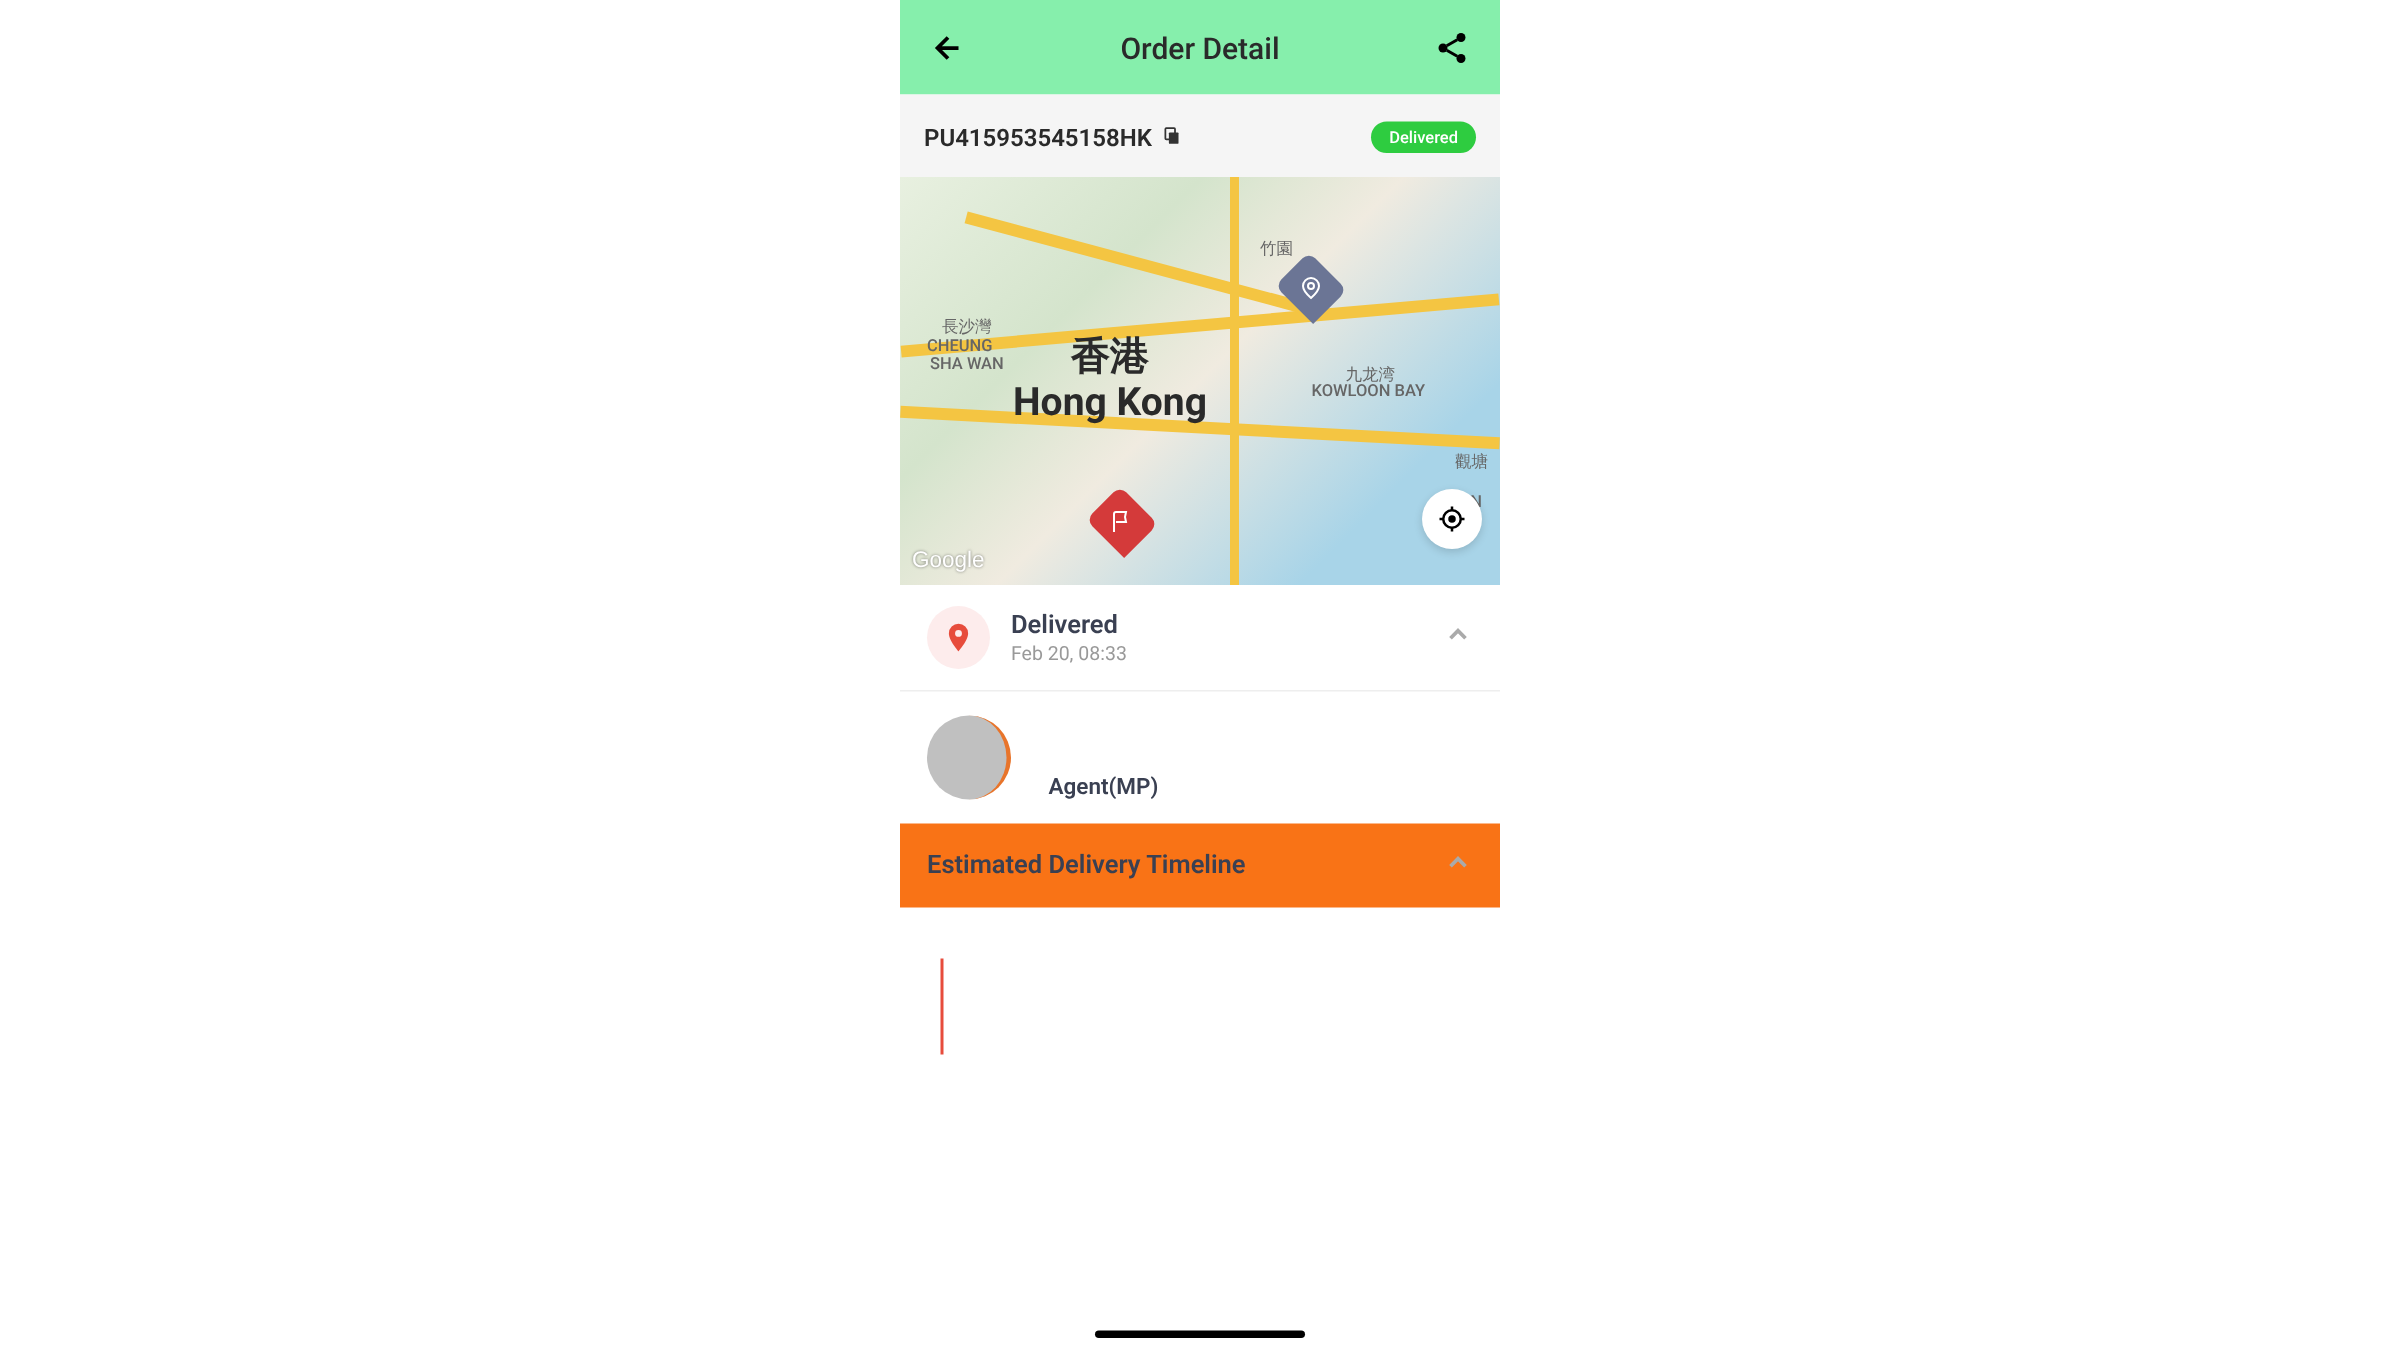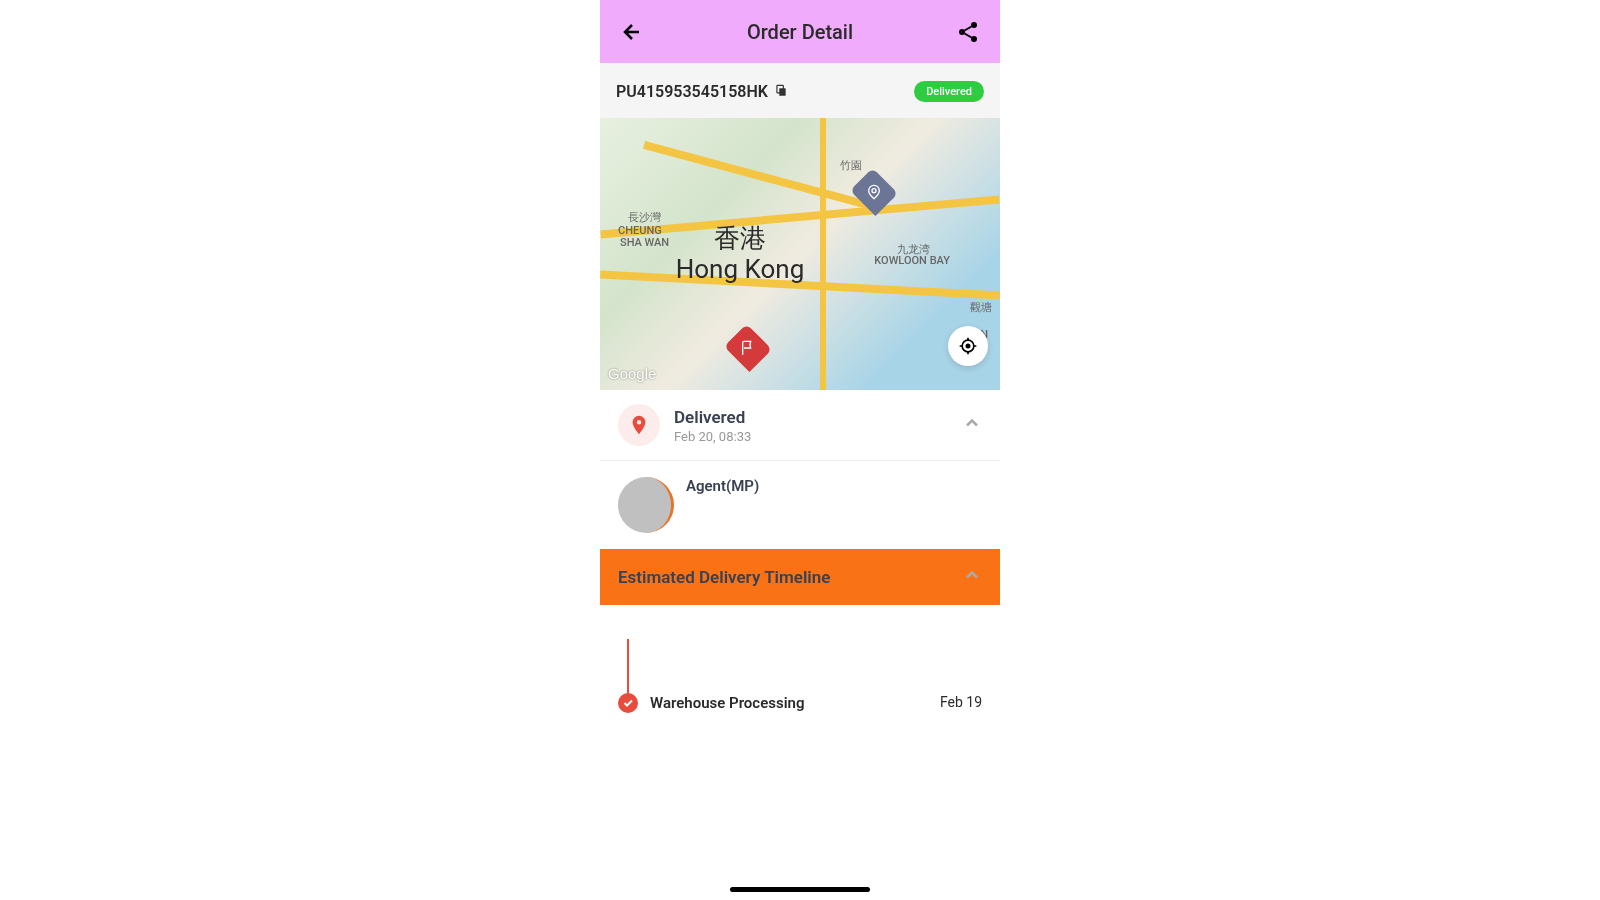--- a/index.html
+++ b/index.html
@@ -17,21 +17,21 @@
       background: #fff;
       position: relative;
       overflow: hidden;
     }
     .header {
       height: 63px;
       display: flex;
       align-items: center;
       justify-content: space-between;
       padding: 0 20px;
-      background: #f0abfc;
+      background: #86efac;
     }
     .header-title {
       font-size: 20px;
       font-weight: 500;
       color: #2a2a2a;
     }
     .back-icon, .share-icon {
       width: 24px;
       height: 24px;
       cursor: pointer;
@@ -94,21 +94,21 @@
       font-size: 11px;
       color: #666;
       font-weight: 500;
     }
     .map-city {
       position: absolute;
       top: 50%;
       left: 35%;
       transform: translate(-50%, -50%);
       font-size: 26px;
-      font-weight: 400;
+      font-weight: 700;
       color: #2a2a2a;
       text-align: center;
       line-height: 1.2;
     }
     .map-city-zh { display: block; }
     .map-pin {
       position: absolute;
       width: 32px;
       height: 36px;
       display: flex;
@@ -181,23 +181,23 @@
       font-size: 13px;
       color: #999;
       margin-top: 2px;
     }
     .chevron-icon {
       cursor: pointer;
       color: #aaa;
     }
     .agent-row {
       display: flex;
-      align-items: flex-start;
+      align-items: flex-end;
       padding: 16px 18px;
-      gap: 12px;
+      gap: 25px;
     }
     .agent-avatar {
       width: 56px;
       height: 56px;
       border-radius: 50%;
       background: #c0c0c0;
       border-right: 3px solid #e8742a;
     }
     .agent-name {
       font-size: 15px;
@@ -375,27 +375,16 @@
     <div class="chevron-icon">
       <svg width="20" height="20" viewBox="0 0 24 24" fill="none" stroke="#aaa" stroke-width="3">
         <path d="M6 15l6-6 6 6"></path>
       </svg>
     </div>
   </div>
 
   <div class="timeline-items">
     <div class="timeline-line"></div>
     <div class="gap-tall"></div>
-    <div class="timeline-item">
-      <div class="timeline-dot">
-        <svg width="12" height="12" viewBox="0 0 24 24" fill="none" stroke="#fff" stroke-width="4">
-            <path d="M5 12l5 5L20 7"></path>
-          </svg>
-      </div>
-      <div class="timeline-content">
-        <div class="timeline-label">Warehouse Processing</div>
-        <div class="timeline-date">Feb 19</div>
-      </div>
-    </div>
   </div>
 
   <div class="home-indicator"></div>
 </div>
 
 </body></html>

